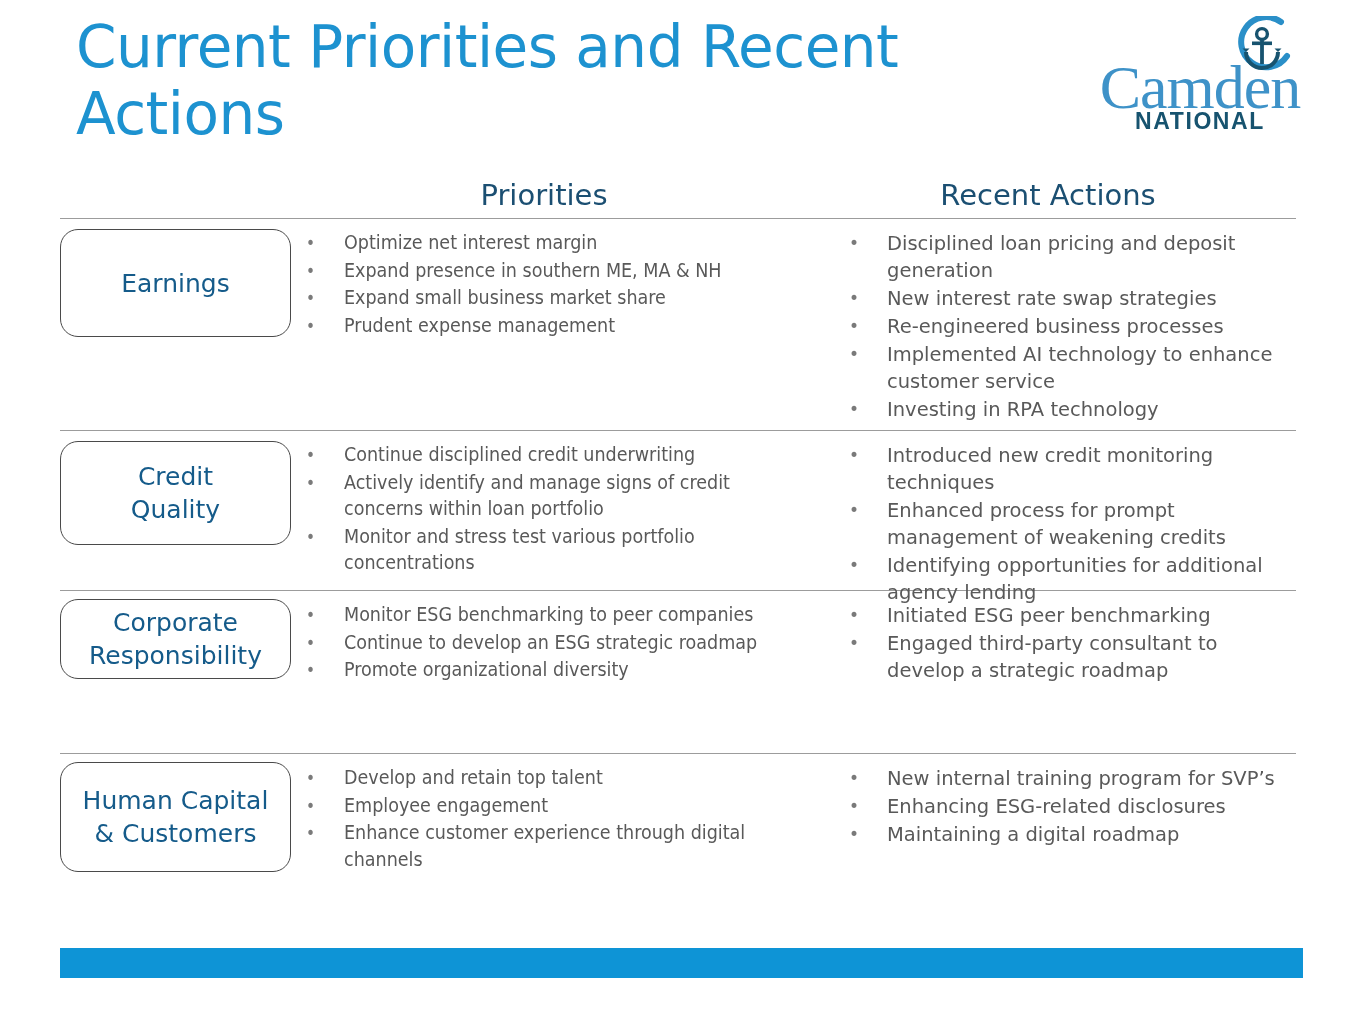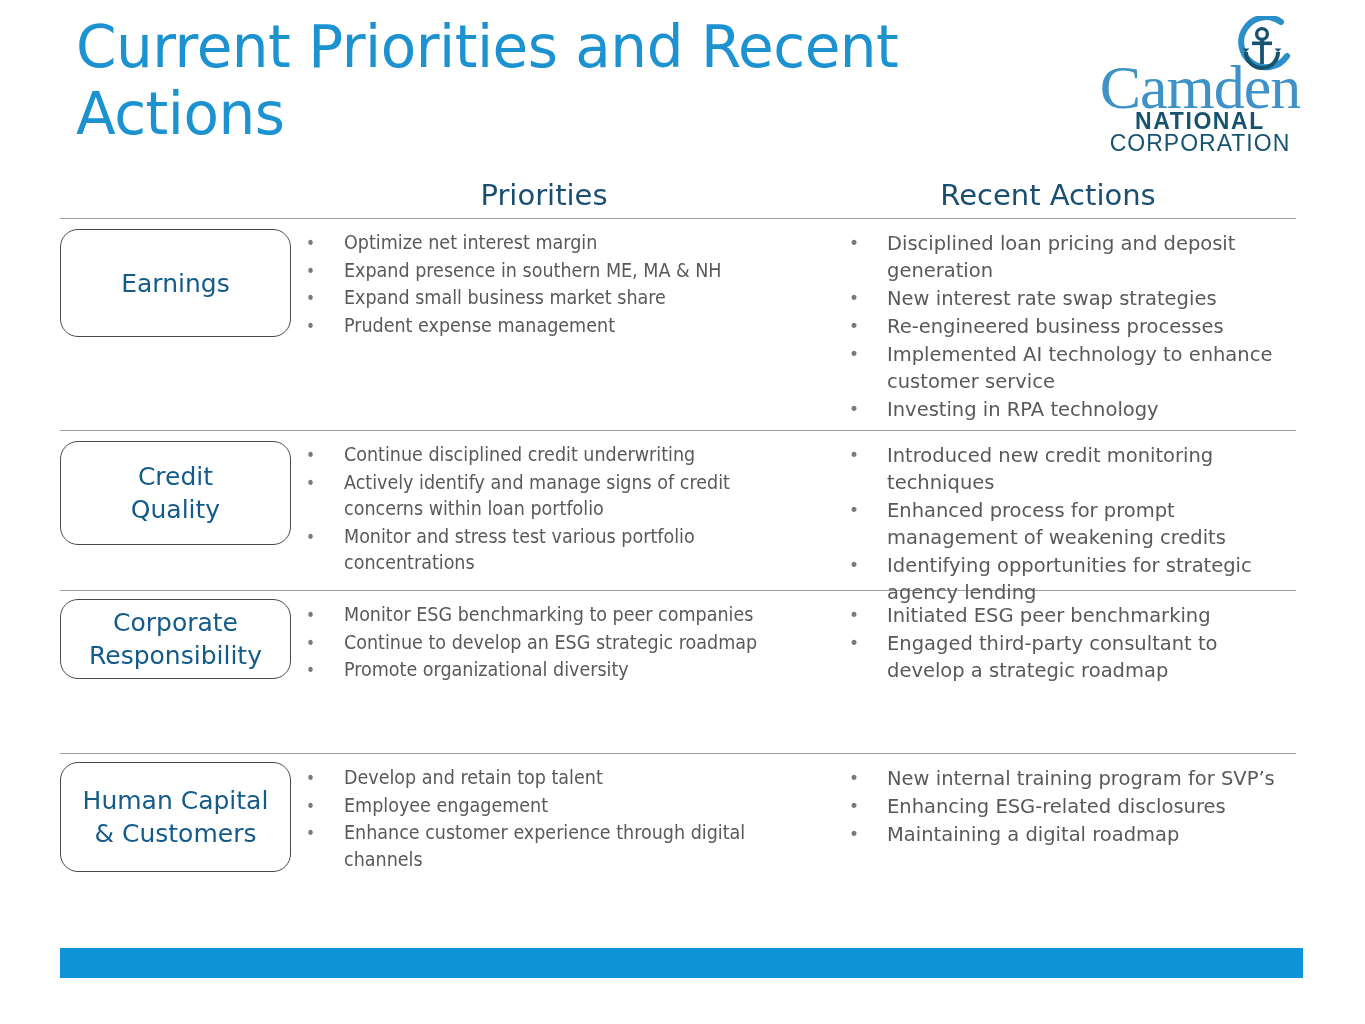--- a/index.html
+++ b/index.html
@@ -220,21 +220,20 @@
       <circle cx="37" cy="18" r="5.4" fill="none" stroke="#17536f" stroke-width="3.4"></circle>
       <rect x="35.1" y="22" width="3.8" height="26" fill="#17536f"></rect>
       <rect x="27" y="25.5" width="20" height="3.6" fill="#17536f"></rect>
       <path d="M21 36 A16 16 0 0 0 53 36" fill="none" stroke="#17536f" stroke-width="4"></path>
       <path d="M17.5 32.5 L21 36 L24.5 32.5 Z" fill="#17536f"></path>
       <path d="M49.5 32.5 L53 36 L56.5 32.5 Z" fill="#17536f"></path>
     </svg>
   </div>
   <div class="logo-camden">Camden</div>
   <div class="logo-national">NATIONAL</div>
-  <div class="logo-corporation">CORPORATION</div>
 </div>
 
 <div id="header-priorities" class="col-header">Priorities</div>
 <div id="header-recent" class="col-header">Recent Actions</div>
 
 <div id="matrix">
 
   <div class="matrix-row" id="row-0">
     <div class="row-label-box">
       <span class="row-label-text">Earnings</span>
@@ -269,21 +268,21 @@
         <ul class="bullets">
             <li>Continue disciplined credit underwriting</li>
             <li>Actively identify and manage signs of credit concerns within loan portfolio</li>
             <li>Monitor and stress test various portfolio concentrations</li>
           </ul>
       </div>
       <div class="cell cell-actions">
         <ul class="bullets">
             <li>Introduced new credit monitoring techniques</li>
             <li>Enhanced process for prompt management of weakening credits</li>
-            <li>Identifying opportunities for strategic agency lending</li>
+            <li>Identifying opportunities for additional agency lending</li>
           </ul>
       </div>
     </div>
   </div>
 
   <div class="matrix-row" id="row-2">
     <div class="row-label-box">
       <span class="row-label-text">Corporate<br>Responsibility</span>
     </div>
     <div class="cells">

